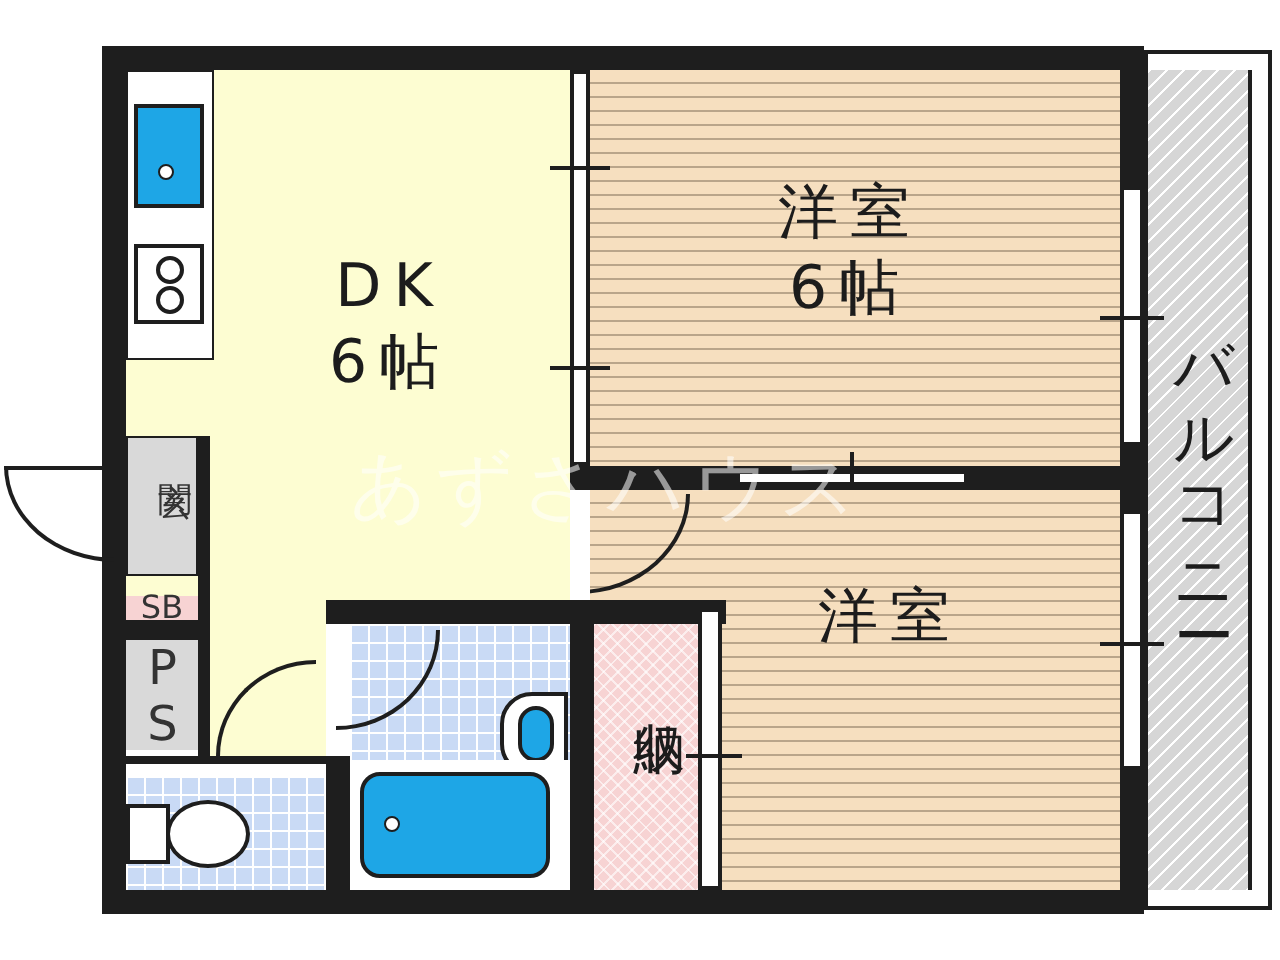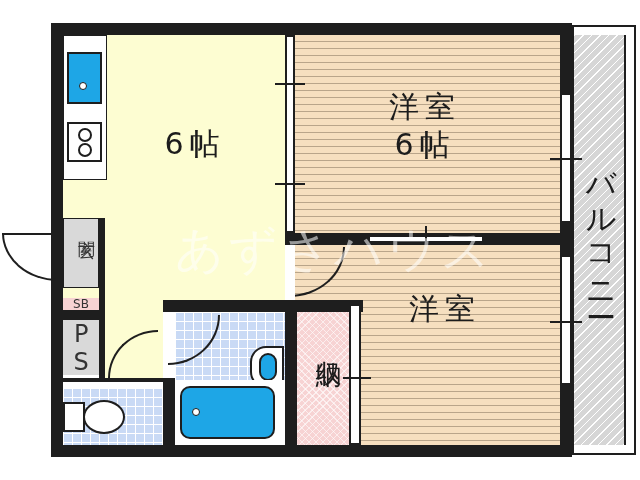--- a/index.html
+++ b/index.html
@@ -29,20 +29,21 @@
 <div class="abs" style="left:63px;top:35px;width:44px;height:145px;background:#fff;border:1px solid #1e1e1e;box-sizing:border-box;"></div>
 <div class="abs" style="left:67px;top:52px;width:35px;height:52px;background:#1ea6e6;border:2px solid #1e1e1e;box-sizing:border-box;">
   <div style="position:absolute;left:10px;top:28px;width:6px;height:6px;border-radius:50%;background:#fff;border:1px solid #1e1e1e;"></div>
 </div>
 <div class="abs" style="left:67px;top:122px;width:35px;height:40px;background:#fff;border:2px solid #1e1e1e;box-sizing:border-box;">
   <div style="position:absolute;left:9px;top:4px;width:10px;height:10px;border-radius:50%;border:2px solid #1e1e1e;"></div>
   <div style="position:absolute;left:9px;top:19px;width:10px;height:10px;border-radius:50%;border:2px solid #1e1e1e;"></div>
 </div>
 
 <div class="abs label" style="left:140px;top:125px;width:110px;">
+  <div>DK</div>
   <div>6帖</div>
 </div>
 
 <div class="abs wood" style="left:295px;top:35px;width:265px;height:198px;"></div>
 <div class="abs label" style="left:370px;top:88px;width:110px;">
   <div>洋室</div>
   <div>6帖</div>
 </div>
 
 <div class="abs win" style="left:285px;top:35px;width:10px;height:198px;"></div>
@@ -81,21 +82,21 @@
 <div class="abs wall" style="left:163px;top:378px;width:12px;height:67px;"></div>
 <div class="abs" style="left:63px;top:400px;width:62px;height:34px;">
   <div style="position:absolute;left:0;top:2px;width:22px;height:30px;background:#fff;border:2px solid #1e1e1e;box-sizing:border-box;"></div>
   <div style="position:absolute;left:20px;top:0;width:42px;height:34px;background:#fff;border:2px solid #1e1e1e;border-radius:50%;box-sizing:border-box;"></div>
 </div>
 <div class="abs" style="left:108px;top:330px;width:50px;height:48px;border-left:2px solid #1e1e1e;border-top:2px solid #1e1e1e;border-top-left-radius:50px 48px;box-sizing:border-box;"></div>
 
 <div class="abs" style="left:63px;top:218px;width:36px;height:70px;background:#d9d9d9;border:1px solid #1e1e1e;box-sizing:border-box;"></div>
 <div class="abs" style="left:66px;top:228px;width:30px;font-size:17px;line-height:1.15;color:#333;writing-mode:vertical-rl;text-align:center;">玄関</div>
 <div class="abs" style="left:2px;top:233px;width:56px;height:48px;border-left:2px solid #1e1e1e;border-bottom:2px solid #1e1e1e;border-top:2px solid #1e1e1e;border-bottom-left-radius:56px 48px;box-sizing:border-box;"></div>
-<div class="abs" style="left:63px;top:298px;width:36px;height:12px;background:#f7d3d3;font-size:12px;text-align:center;color:#333;line-height:12px;">SB</div>
+<div class="abs" style="left:63px;top:298px;width:36px;height:12px;background:#f7d3d3;font-size:16px;text-align:center;color:#333;line-height:12px;">SB</div>
 <div class="abs wall" style="left:63px;top:310px;width:36px;height:10px;"></div>
 <div class="abs" style="left:63px;top:320px;width:36px;height:55px;background:#d9d9d9;color:#333;font-size:24px;line-height:1.1;text-align:center;">
   <span style="writing-mode:vertical-lr;text-orientation:upright;">PS</span>
 </div>
 <div class="abs wall" style="left:99px;top:218px;width:6px;height:160px;"></div>
 
 <div class="abs pink" style="left:297px;top:312px;width:52px;height:133px;"></div>
 <div class="abs label" style="left:300px;top:340px;width:45px;font-size:26px;writing-mode:vertical-rl;letter-spacing:2px;">収納</div>
 <div class="abs win" style="left:349px;top:302px;width:12px;height:143px;"></div>
 <div class="abs tick" style="left:343px;top:377px;width:28px;height:2px;"></div>
@@ -103,13 +104,13 @@
 
 <div class="abs" style="left:572px;top:25px;width:64px;height:430px;border:2px solid #1e1e1e;box-sizing:border-box;background:#fff;"></div>
 <div class="abs balc" style="left:572px;top:35px;width:54px;height:410px;border-left:2px solid #1e1e1e;border-right:2px solid #1e1e1e;box-sizing:border-box;"></div>
 <div class="abs label" style="left:580px;top:150px;width:40px;font-size:30px;writing-mode:vertical-rl;letter-spacing:4px;">バルコニー</div>
 
 <div class="abs win" style="left:560px;top:93px;width:12px;height:130px;"></div>
 <div class="abs tick" style="left:550px;top:158px;width:32px;height:2px;"></div>
 <div class="abs win" style="left:560px;top:255px;width:12px;height:130px;"></div>
 <div class="abs tick" style="left:550px;top:321px;width:32px;height:2px;"></div>
 
-<div class="abs" style="left:175px;top:218px;font-size:48px;color:rgba(255,255,255,0.55);letter-spacing:4px;">あずさハウス</div>
+<div class="abs" style="left:175px;top:218px;font-size:38px;color:rgba(255,255,255,0.55);letter-spacing:4px;">あずさハウス</div>
 
 </body></html>

